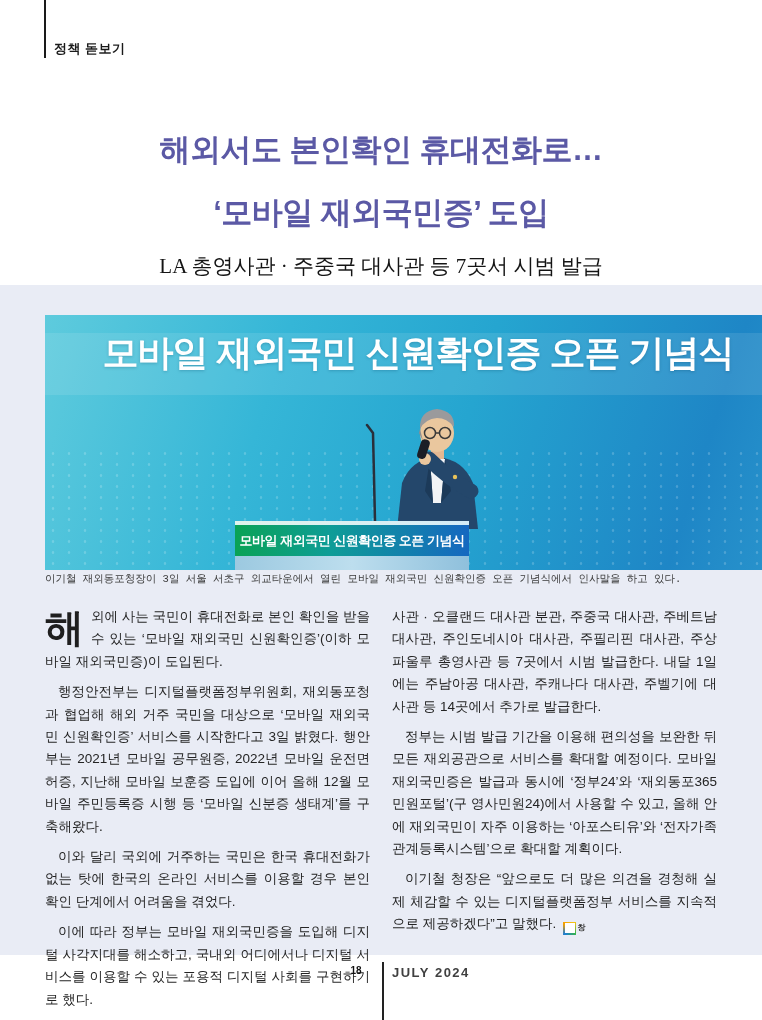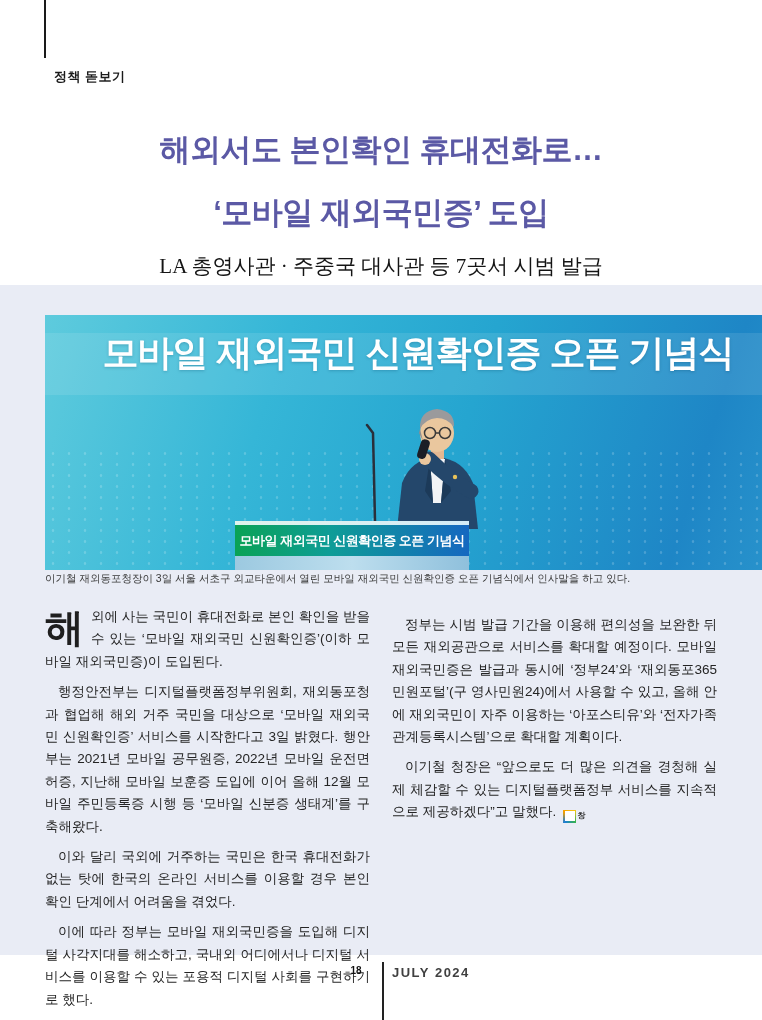--- a/index.html
+++ b/index.html
@@ -7,21 +7,21 @@
     width:762px;height:1020px;position:relative;overflow:hidden;
     background:#ffffff;
     font-family:"Liberation Sans","DejaVu Sans",sans-serif;
     -webkit-font-smoothing:antialiased;
   }
   
   .band{position:absolute;left:0;top:285px;width:762px;height:670px;background:#e9ecf5;}
 
   
   .kicker-rule{position:absolute;left:44px;top:0;width:2px;height:58px;background:#1a1a1a;}
-  .kicker{position:absolute;left:54px;top:40px;font-size:13px;font-weight:700;color:#1a1a1a;letter-spacing:.5px;margin-top:28px;}
+  .kicker{position:absolute;left:54px;top:40px;font-size:13px;font-weight:700;color:#1a1a1a;letter-spacing:.5px;}
 
   
   .title-wrap{position:absolute;left:0;top:110px;width:762px;text-align:center;}
   .title-line{font-size:31px;line-height:47px;font-weight:800;color:#5b59a5;letter-spacing:-.5px;margin:16px;}
   .subtitle{margin-top:4px;font-size:21px;color:#141414;font-family:"Liberation Serif","DejaVu Serif",serif;}
 
   
   .photo{
     position:absolute;left:45px;top:315px;width:746px;height:255px;overflow:hidden;
     background:linear-gradient(108deg,#5ecbdd 0%,#35b6d7 30%,#25a5d0 55%,#1e86c6 85%,#2a95cd 100%);
@@ -40,21 +40,21 @@
   .speaker-svg{position:absolute;left:300px;top:84px;z-index:3;}
   .podium{position:absolute;left:190px;top:206px;width:234px;height:49px;z-index:4;}
   .podium-top{height:4px;background:linear-gradient(90deg,#dff3ec,#d4ecf7);}
   .podium-sign{
     height:31px;display:flex;align-items:center;justify-content:center;
     background:linear-gradient(90deg,#0aa255 0%,#0e9d96 40%,#1668c0 100%);
     color:#fff;font-size:13px;font-weight:700;letter-spacing:-.5px;white-space:nowrap;
   }
   .podium-base{height:14px;background:linear-gradient(90deg,#9cc9e0,#bddeee 50%,#8fc0dc);}
 
-  .caption{position:absolute;left:45px;top:572px;width:672px;font-size:10.5px;color:#3a3a3a;}
+  .caption{position:absolute;left:45px;top:572px;width:672px;font-size:10.5px;color:#3a3a3a;font-family:Liberation Mono, monospace;}
 
   
   .article{position:absolute;left:45px;top:606px;width:672px;display:flex;gap:22px;}
   .col{width:325px;font-size:13.5px;line-height:22.4px;color:#242424;text-align:justify;}
   .col p{margin:0;}
   .col p.indent{text-indent:13px;margin-top:8px;}
   .dropcap{float:left;font-size:39px;line-height:37px;font-weight:600;color:#1f1f1f;margin:3px 7px 0 0;}
   .endmark{
     display:inline-block;width:13px;height:13px;vertical-align:-2px;margin-left:3px;
     background:conic-gradient(from 40deg,#f5c518,#37b24d,#1c7ed6,#f59f00,#f5c518);
@@ -127,20 +127,21 @@
 
 <div class="article">
   <div class="col">
     <p><span class="dropcap">해</span><span>외에 사는 국민이 휴대전화로 본인 확인을 받을 수 있는 ‘모바일 재외국민 신원확인증’(이하 모바일 재외국민증)이 도입된다.</span></p>
     <p class="indent">행정안전부는 디지털플랫폼정부위원회, 재외동포청과 협업해 해외 거주 국민을 대상으로 ‘모바일 재외국민 신원확인증’ 서비스를 시작한다고 3일 밝혔다. 행안부는 2021년 모바일 공무원증, 2022년 모바일 운전면허증, 지난해 모바일 보훈증 도입에 이어 올해 12월 모바일 주민등록증 시행 등 ‘모바일 신분증 생태계’를 구축해왔다.</p>
     <p class="indent">이와 달리 국외에 거주하는 국민은 한국 휴대전화가 없는 탓에 한국의 온라인 서비스를 이용할 경우 본인 확인 단계에서 어려움을 겪었다.</p>
     <p class="indent">이에 따라 정부는 모바일 재외국민증을 도입해 디지털 사각지대를 해소하고, 국내외 어디에서나 디지털 서비스를 이용할 수 있는 포용적 디지털 사회를 구현하기로 했다.</p>
     <p class="indent">모바일 재외국민증은 3일부터 미국 주로스앤젤레스(LA) 총영</p>
   </div>
   <div class="col">
+    <p>사관 · 오클랜드 대사관 분관, 주중국 대사관, 주베트남 대사관, 주인도네시아 대사관, 주필리핀 대사관, 주상파울루 총영사관 등 7곳에서 시범 발급한다. 내달 1일에는 주남아공 대사관, 주캐나다 대사관, 주벨기에 대사관 등 14곳에서 추가로 발급한다.</p>
     <p class="indent">정부는 시범 발급 기간을 이용해 편의성을 보완한 뒤 모든 재외공관으로 서비스를 확대할 예정이다. 모바일 재외국민증은 발급과 동시에 ‘정부24’와 ‘재외동포365민원포털’(구 영사민원24)에서 사용할 수 있고, 올해 안에 재외국민이 자주 이용하는 ‘아포스티유’와 ‘전자가족관계등록시스템’으로 확대할 계획이다.</p>
     <p class="indent"><span>이기철 청장은 “앞으로도 더 많은 의견을 경청해 실제 체감할 수 있는 디지털플랫폼정부 서비스를 지속적으로 제공하겠다”고 말했다.</span>
       <span class="endmark"><span class="endmark-inner">창</span></span>
     </p>
   </div>
 </div>
 
 <div class="page-no">18</div>
 <div class="footer-rule"></div>
 <div class="issue">JULY 2024</div>

